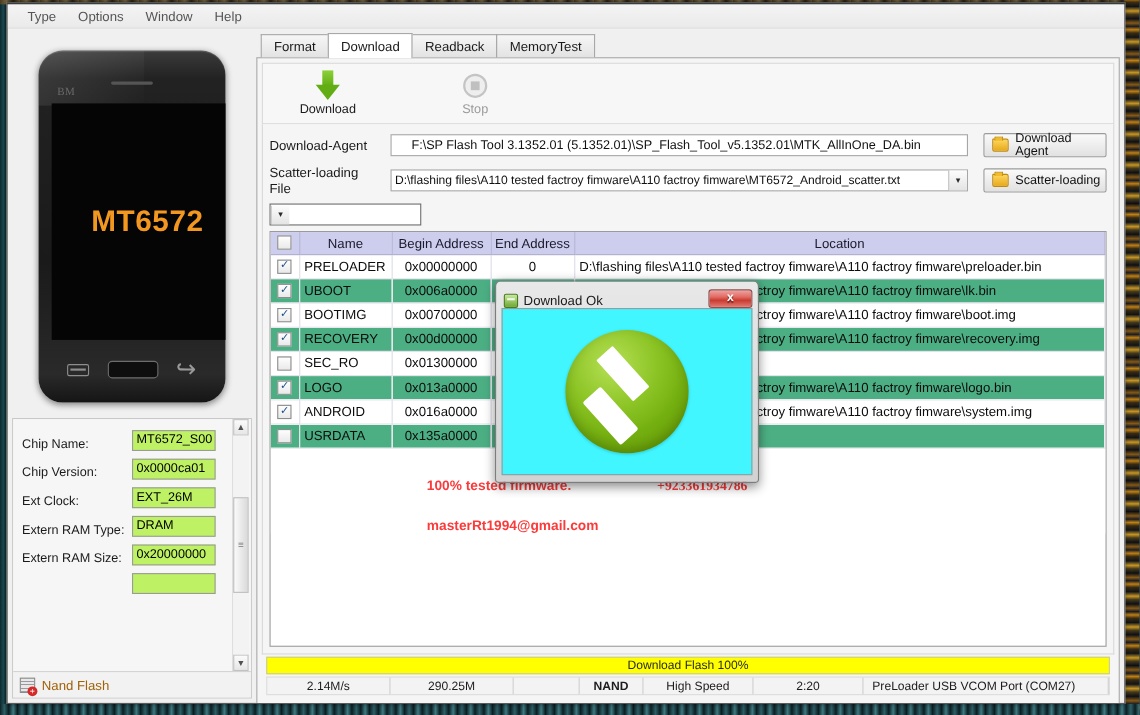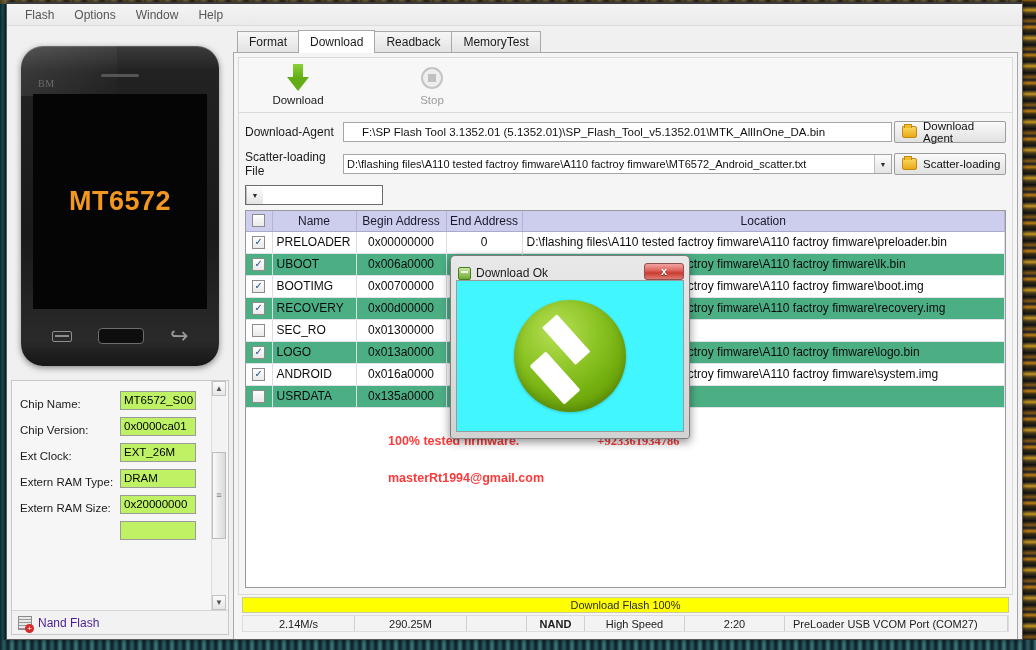--- a/index.html
+++ b/index.html
@@ -84,21 +84,21 @@
     display: flex; flex-direction: column;
     padding-top: 4px;
   }
   .phone-wrap {
     height: 340px;
     display: flex; align-items: flex-start; justify-content: center;
     padding-top: 12px;
   }
   .phone {
     position: relative;
-    width: 198px; height: 320px;
+    width: 170px; height: 320px;
     border-radius: 22px;
     background: linear-gradient(to bottom, #3b3b3b 0%, #222 8%, #1a1a1a 60%, #2a2a2a 92%, #151515 100%);
     box-shadow: 0 2px 6px rgba(0,0,0,.45), inset 0 1px 1px rgba(255,255,255,.18);
     overflow: hidden;
   }
   .phone-gloss {
     position: absolute; top:0; left:0; width: 96px; height: 50px;
     background: linear-gradient(135deg, rgba(255,255,255,.13), rgba(255,255,255,0));
   }
   .phone-speaker {
@@ -238,21 +238,21 @@
   .nand-icon {
     width: 14px; height: 14px; position: relative; flex: 0 0 14px;
     background: repeating-linear-gradient(0deg,#9a9a9a 0 1px,#e8e8e8 1px 3px);
     border: 1px solid #8c8c8c;
   }
   .nand-icon::after {
     content:'+'; position:absolute; right:-3px; bottom:-4px;
     width:9px;height:9px;border-radius:50%;
     background:#d42a2a;color:#fff;font-size:8px;line-height:9px;text-align:center;
   }
-  .nand-label { font-size: 12px; color: #4c1d95; }
+  .nand-label { font-size: 12px; color: #a16207; }
 
   
   .right-panel {
     flex: 1;
     display: flex; flex-direction: column;
     min-width: 0;
     padding-left: 4px;
   }
 
   
@@ -340,21 +340,21 @@
     border-top: none;
     background: #f5f5f5;
     flex: 1;
     display: flex; flex-direction: column;
     min-height: 0;
     padding: 8px 6px 6px 6px;
   }
   .frow {
     display: flex; align-items: center;
     margin-bottom: 7px;
-    gap: 2px;
+    gap: 14px;
   }
   .frow-label {
     font-size: 12px; color: #1a1a1a;
     width: 96px; flex: 0 0 96px;
   }
   .ftext {
     flex: 1;
     height: 20px; line-height: 18px;
     background: #fff;
     border: 1px solid #a6a6a6;
@@ -587,21 +587,21 @@
 <body>
 
 <div class="wallpaper"></div>
 <div class="wall-top"></div>
 <div class="wall-right"></div>
 <div class="wall-bottom"></div>
 
 <div class="app-window">
 
   <div class="menubar">
-    <div class="menu-item">Flash</div>
+    <div class="menu-item">Type</div>
     <div class="menu-item">Options</div>
     <div class="menu-item">Window</div>
     <div class="menu-item">Help</div>
   </div>
 
   <div class="app-body">
 
     <div class="left-panel">
 
       <div class="phone-wrap">

